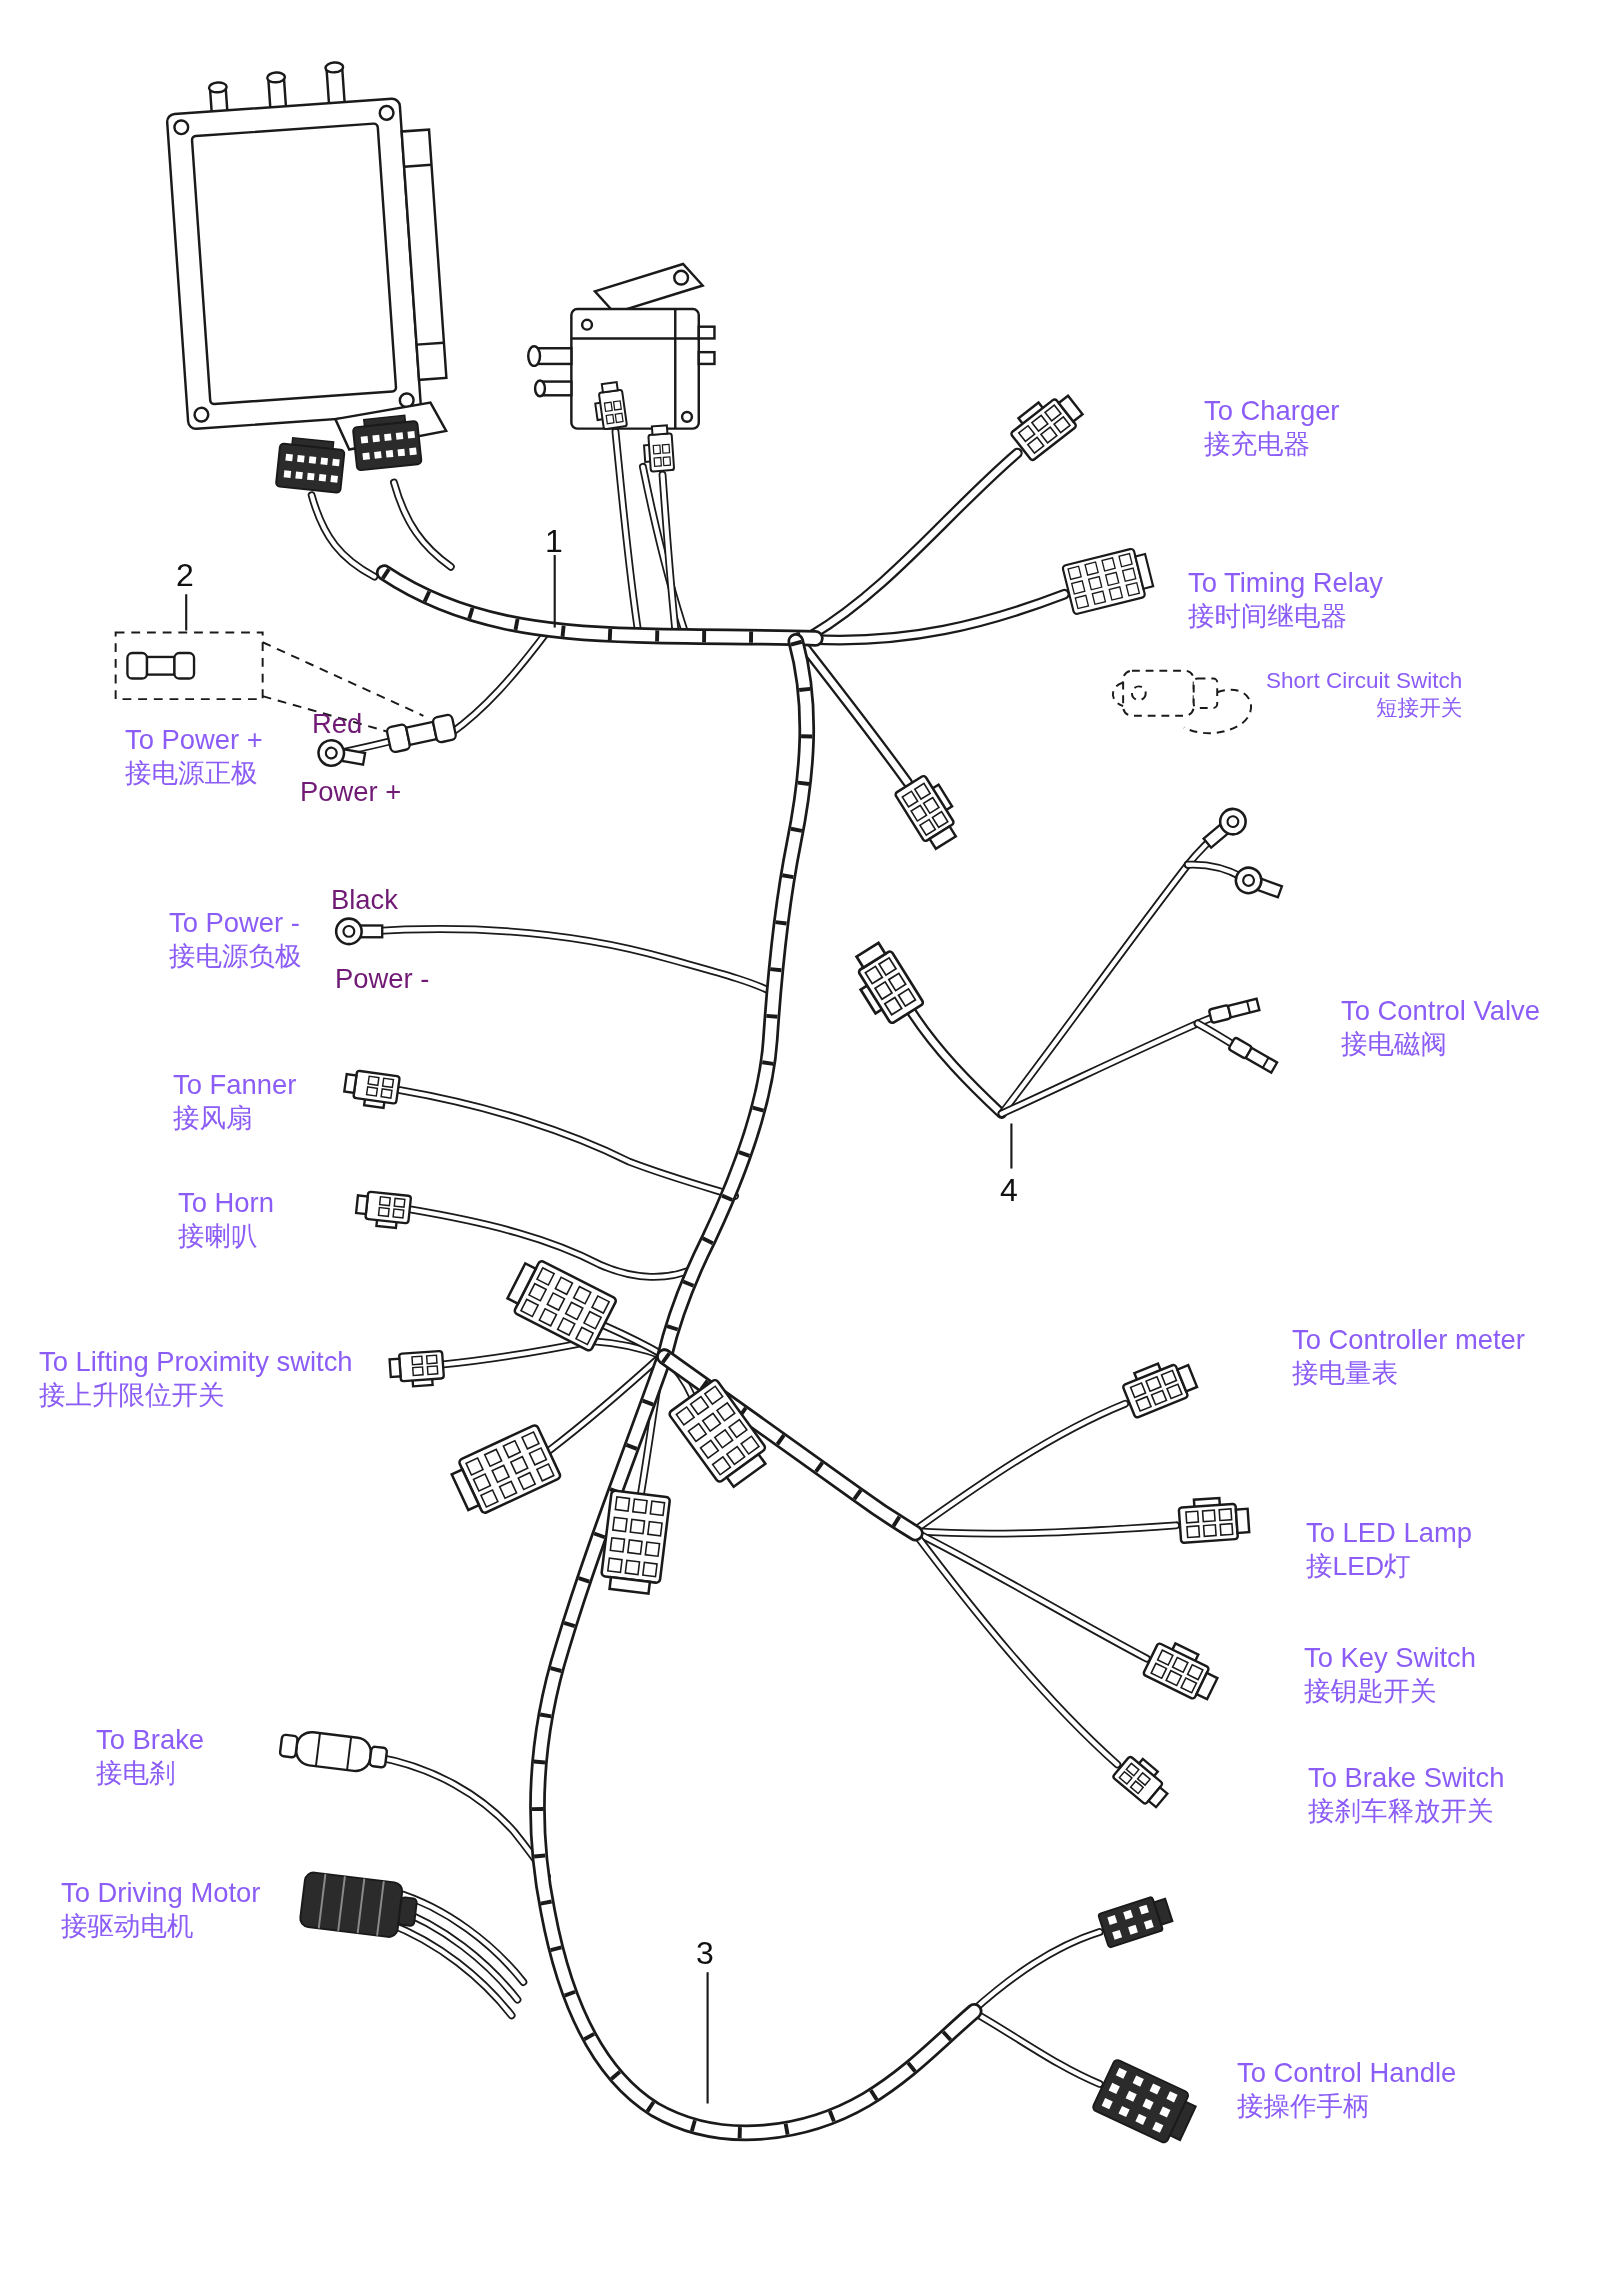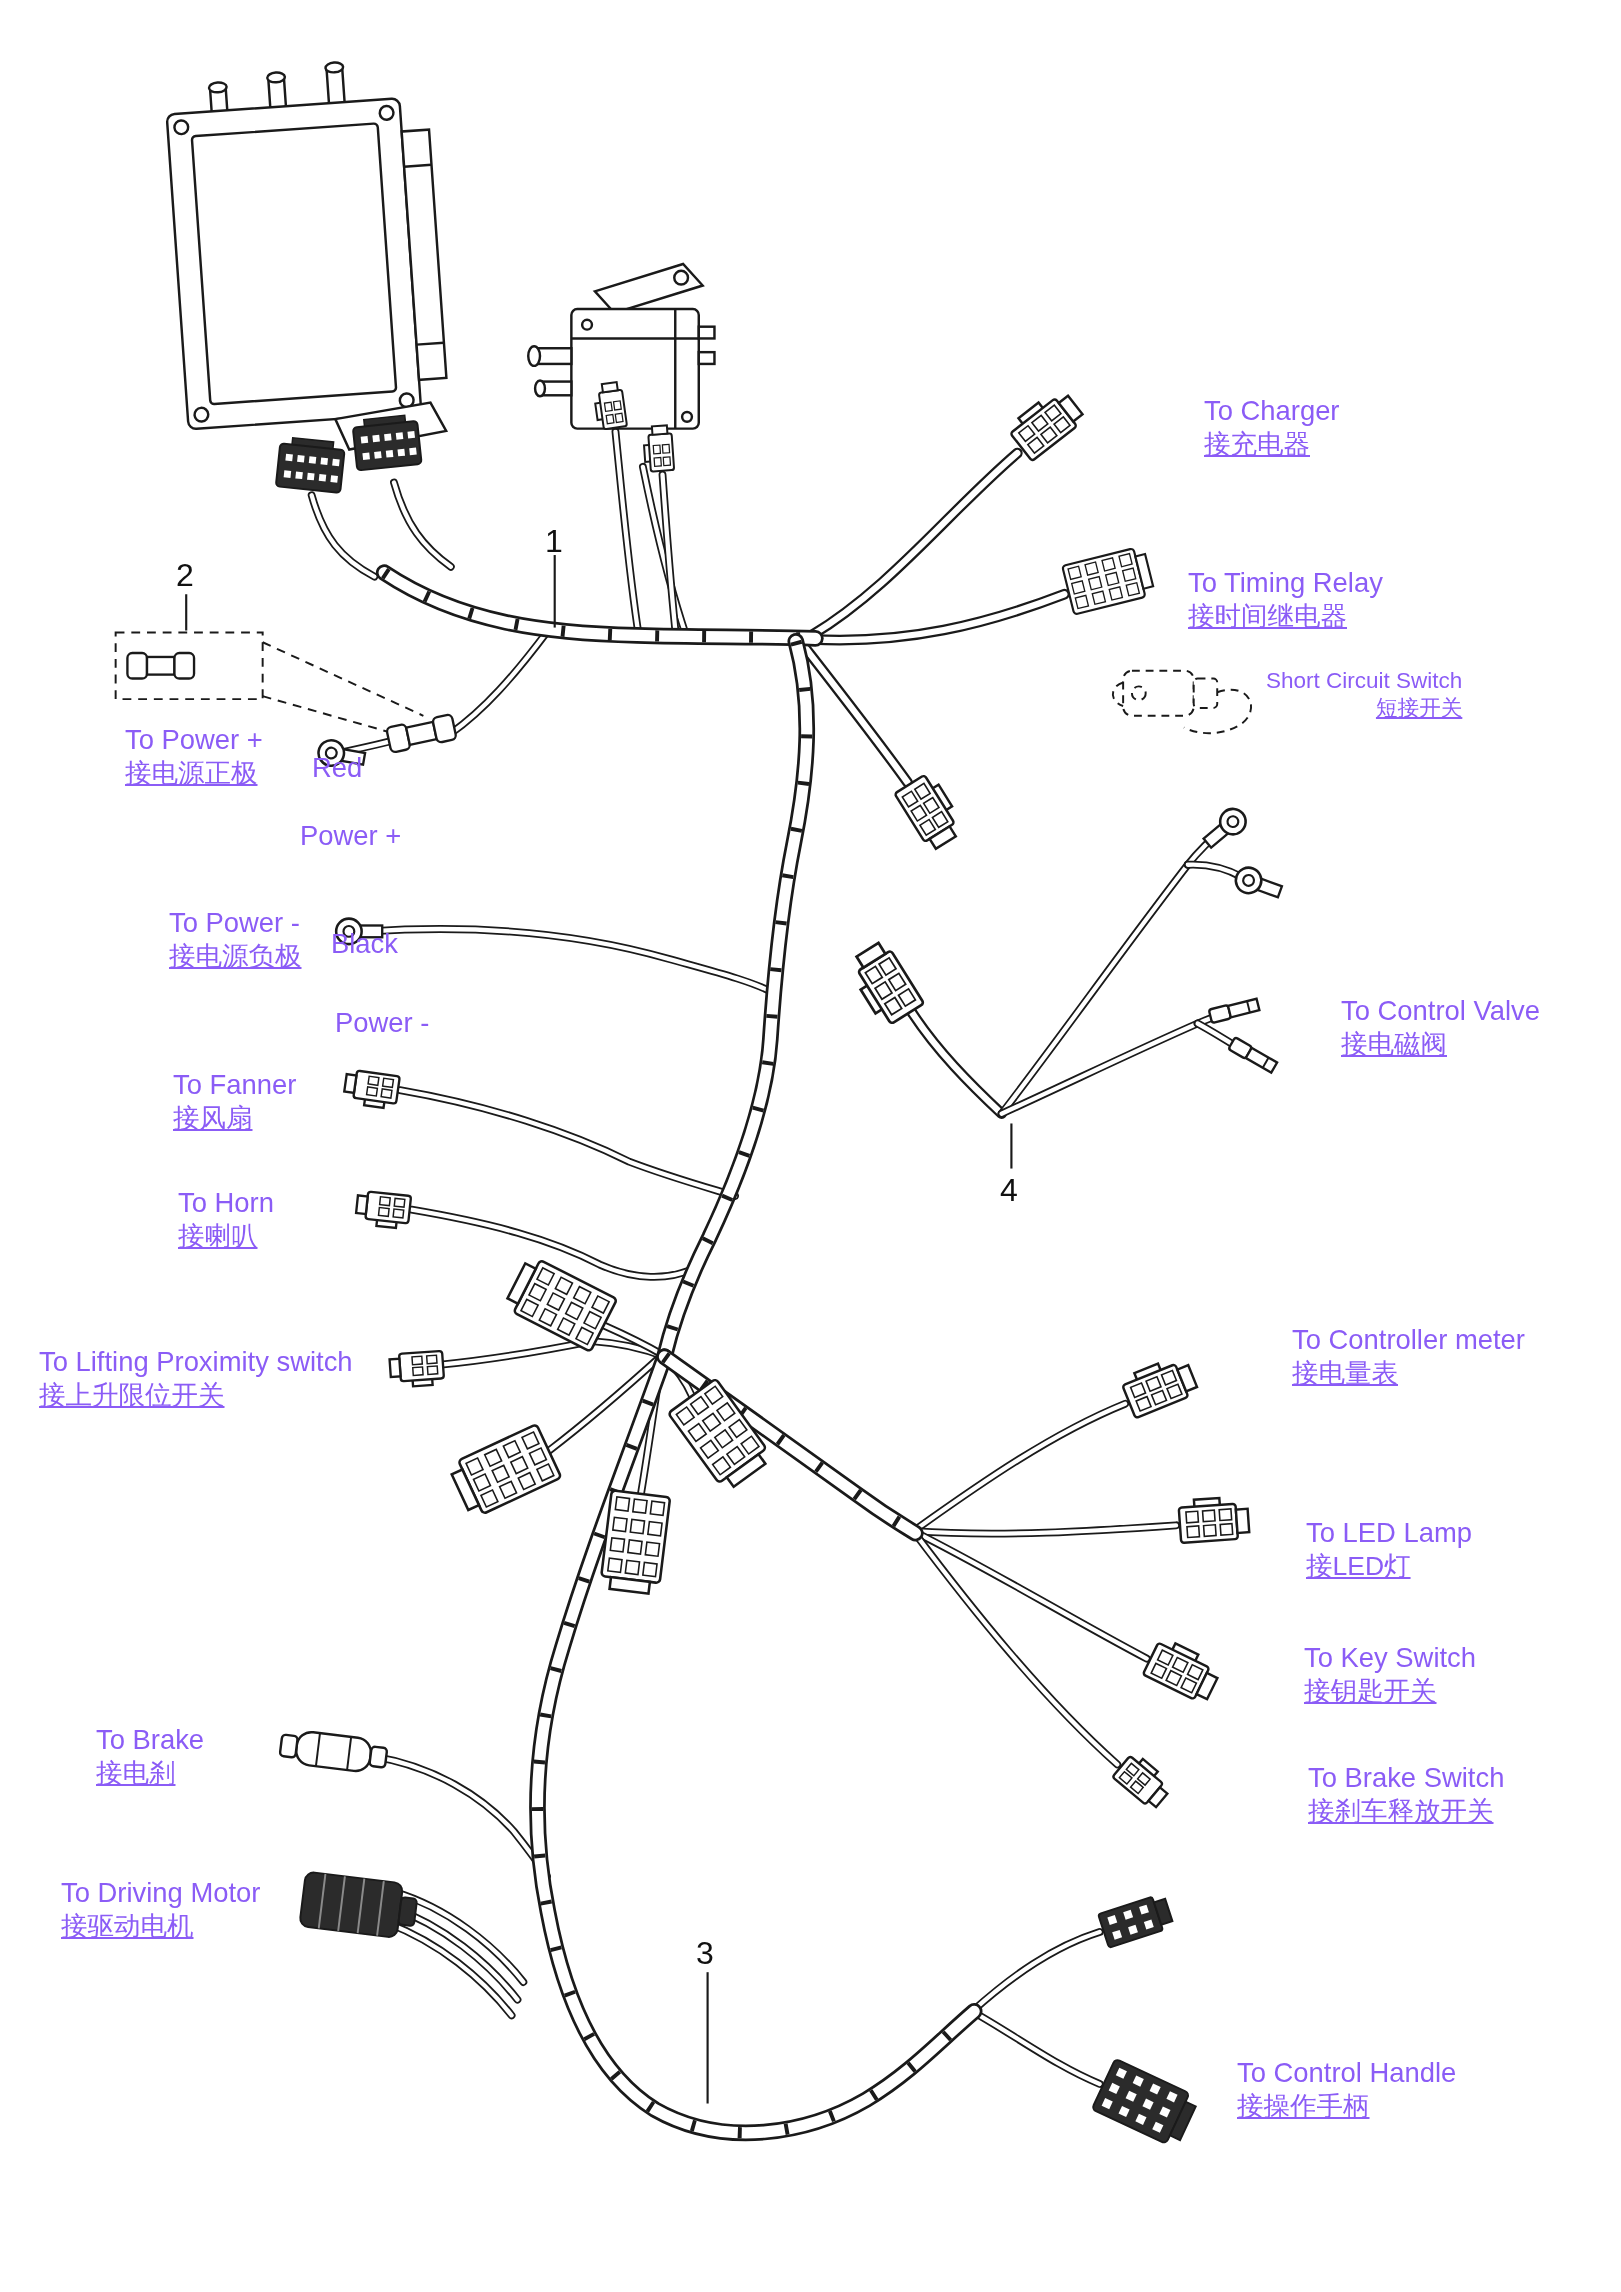--- a/index.html
+++ b/index.html
@@ -3,24 +3,24 @@
 <meta charset="utf-8">
 <style>
   html,body{margin:0;padding:0;background:#fff;}
   .page{
     position:relative;width:1621px;height:2293px;background:#fff;
     font-family:"Liberation Sans",sans-serif;color:#111;overflow:hidden;
   }
   .page svg{position:absolute;left:0;top:0;}
   .lbl{position:absolute;white-space:nowrap;line-height:1.25;color:#8b5cf6;}
   .lbl .en{font-size:27.4px;}
-  .lbl .zh{font-size:26.5px;text-decoration:underline;}
+  .lbl .zh{font-size:26.5px;}
   .lbl.small .en{font-size:22.5px;}
   .lbl.small .zh{font-size:21.6px;text-align:right;}
-  .lbl-s{position:absolute;font-size:27.4px;white-space:nowrap;color:#8b5cf6;margin-top:44px;}
+  .lbl-s{position:absolute;font-size:27.4px;white-space:nowrap;color:#701a75;}
   .callout{position:absolute;font-size:32px;color:#111;}
   
   .w-out{fill:none;stroke:#1a1a1a;stroke-width:8;stroke-linecap:round;stroke-linejoin:round;}
   .w-in{fill:none;stroke:#fff;stroke-width:4.4;stroke-linecap:round;stroke-linejoin:round;}
   .w2-out{fill:none;stroke:#1a1a1a;stroke-width:11;stroke-linecap:round;stroke-linejoin:round;}
   .w2-in{fill:none;stroke:#fff;stroke-width:6.4;stroke-linecap:round;stroke-linejoin:round;}
   .t-out{fill:none;stroke:#1a1a1a;stroke-width:17;stroke-linecap:round;stroke-linejoin:round;}
   .t-in{fill:none;stroke:#fff;stroke-width:11.4;stroke-linecap:round;stroke-linejoin:round;}
   .t-band{fill:none;stroke:#1a1a1a;stroke-width:11.4;stroke-dasharray:4 44;stroke-linecap:butt;}
   .thin{fill:none;stroke:#1a1a1a;stroke-width:2.2;}

